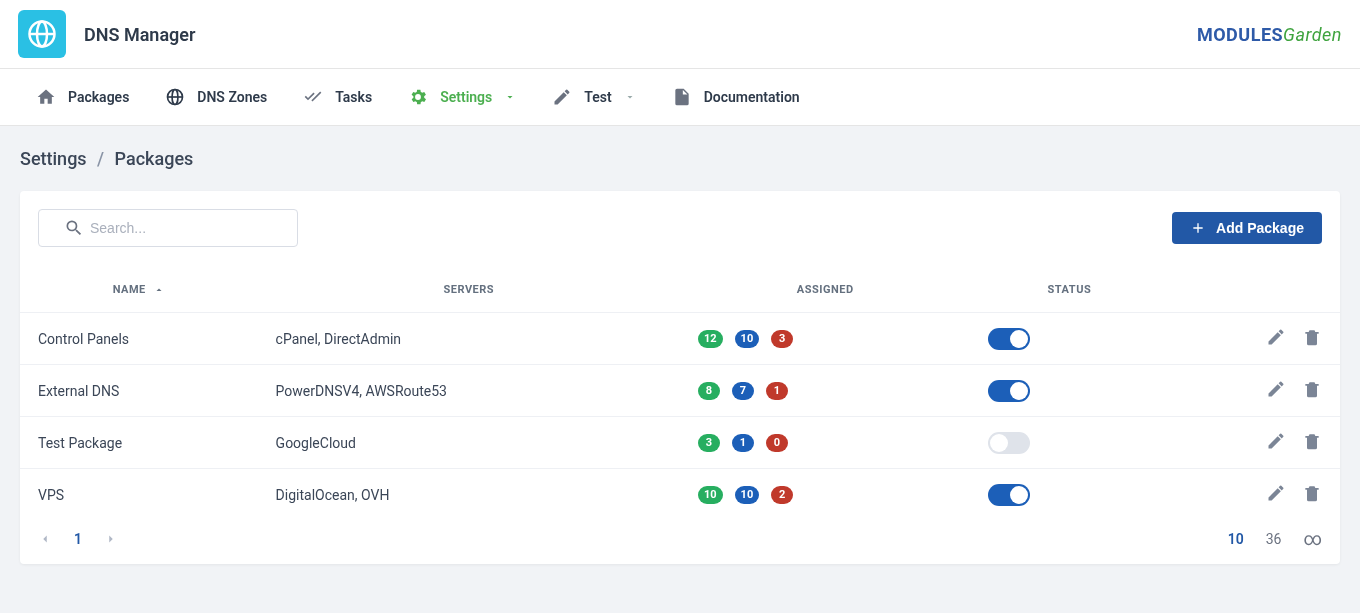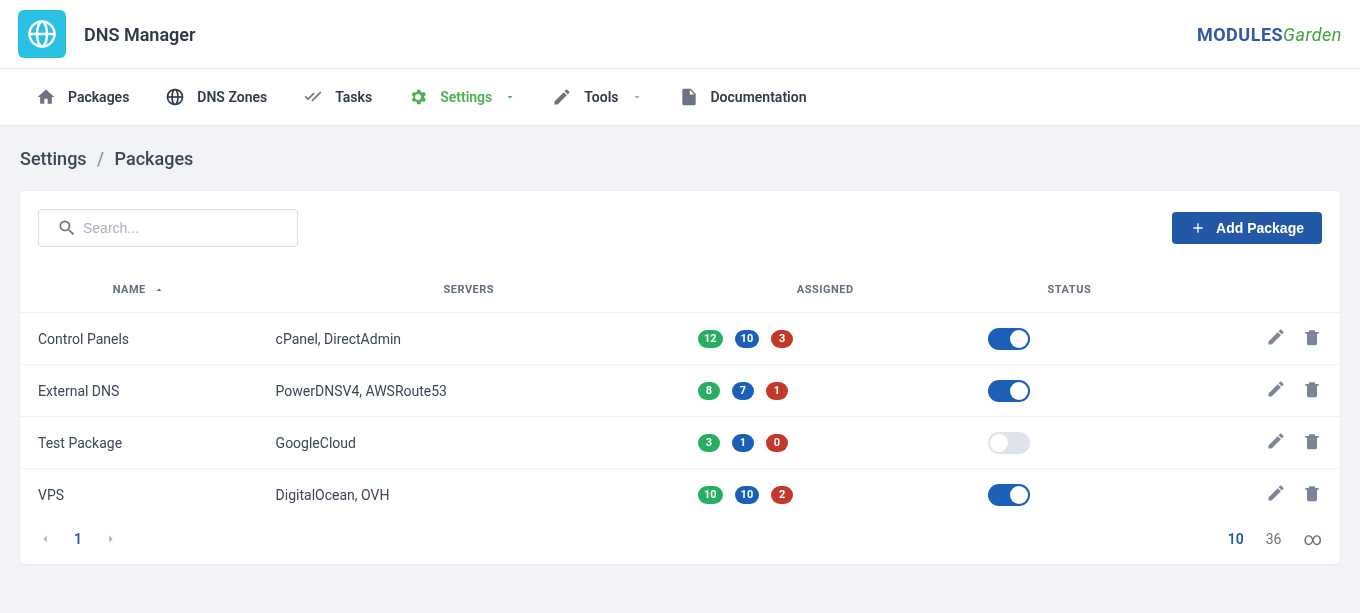--- a/index.html
+++ b/index.html
@@ -18,21 +18,21 @@
 .nav-item svg.icon { width: 20px; height: 20px; fill: #6b7280; }
 .nav-item.active svg.icon { fill: #4caf50; }
 .nav-item .chev { width: 12px; height: 12px; fill: #9aa; }
 .nav-item.active .chev { fill: #4caf50; }
 
 .breadcrumb { padding: 22px 20px; font-size: 18px; color: #3b4657; font-weight: 500; }
 .breadcrumb .sep { color: #8a94a6; margin: 0 6px; }
 
 .panel { background: #fff; border-radius: 4px; margin: 0 20px 20px 20px; box-shadow: 0 1px 3px rgba(0,0,0,0.06); }
 .toolbar { display: flex; align-items: center; padding: 18px 18px 6px 18px; }
-.search { display: flex; align-items: center; border: 1px solid #d9dde5; border-radius: 4px; width: 260px; height: 38px; padding: 0 18px; }
+.search { display: flex; align-items: center; border: 1px solid #d9dde5; border-radius: 4px; width: 260px; height: 38px; padding: 0 25px; }
 .search svg { width: 20px; height: 20px; fill: #6b7280; margin-right: 6px; }
 .search input { border: none; outline: none; font-size: 14px; flex: 1; color: #555; }
 .search input::placeholder { color: #aab0bc; }
 .btn-primary { margin-left: auto; background: #2258a6; color: #fff; border: none; border-radius: 4px; height: 32px; padding: 8px 18px; font-weight: 600; display: flex; align-items: center; gap: 10px; cursor: pointer; font-size: 14px; }
 .btn-primary svg { width: 16px; height: 16px; fill: #fff; }
 
 table { width: 100%; border-collapse: collapse; margin-top: 14px; }
 th { text-align: center; font-size: 11px; font-weight: 700; color: #64707f; letter-spacing: 0.5px; padding: 16px 18px; border-bottom: 1px solid #eef0f4; }
 th .sort { width: 12px; height: 12px; fill: #64707f; vertical-align: middle; margin-left: 4px; }
 td { padding: 14px 18px; border-bottom: 1px solid #eef0f4; color: #3b4657; font-size: 14px; vertical-align: middle; }
@@ -113,21 +113,21 @@
       </svg>
       <span>Settings</span>
       <svg class="chev" viewBox="0 0 24 24">
         <path d="M7 10l5 5 5-5z"></path>
       </svg>
     </div>
     <div class="nav-item">
       <svg class="icon" viewBox="0 0 24 24">
         <path d="M3 17.25V21h3.75L17.81 9.94l-3.75-3.75L3 17.25zM20.71 7.04a1 1 0 000-1.41l-2.34-2.34a1 1 0 00-1.41 0l-1.83 1.83 3.75 3.75 1.83-1.83z"></path>
       </svg>
-      <span>Tools</span>
+      <span>Test</span>
       <svg class="chev" viewBox="0 0 24 24">
         <path d="M7 10l5 5 5-5z"></path>
       </svg>
     </div>
     <div class="nav-item">
       <svg class="icon" viewBox="0 0 24 24">
         <path d="M14 2H6a2 2 0 00-2 2v16a2 2 0 002 2h12a2 2 0 002-2V8l-6-6zm-1 7V3.5L18.5 9H13z"></path>
       </svg>
       <span>Documentation</span>
     </div>

